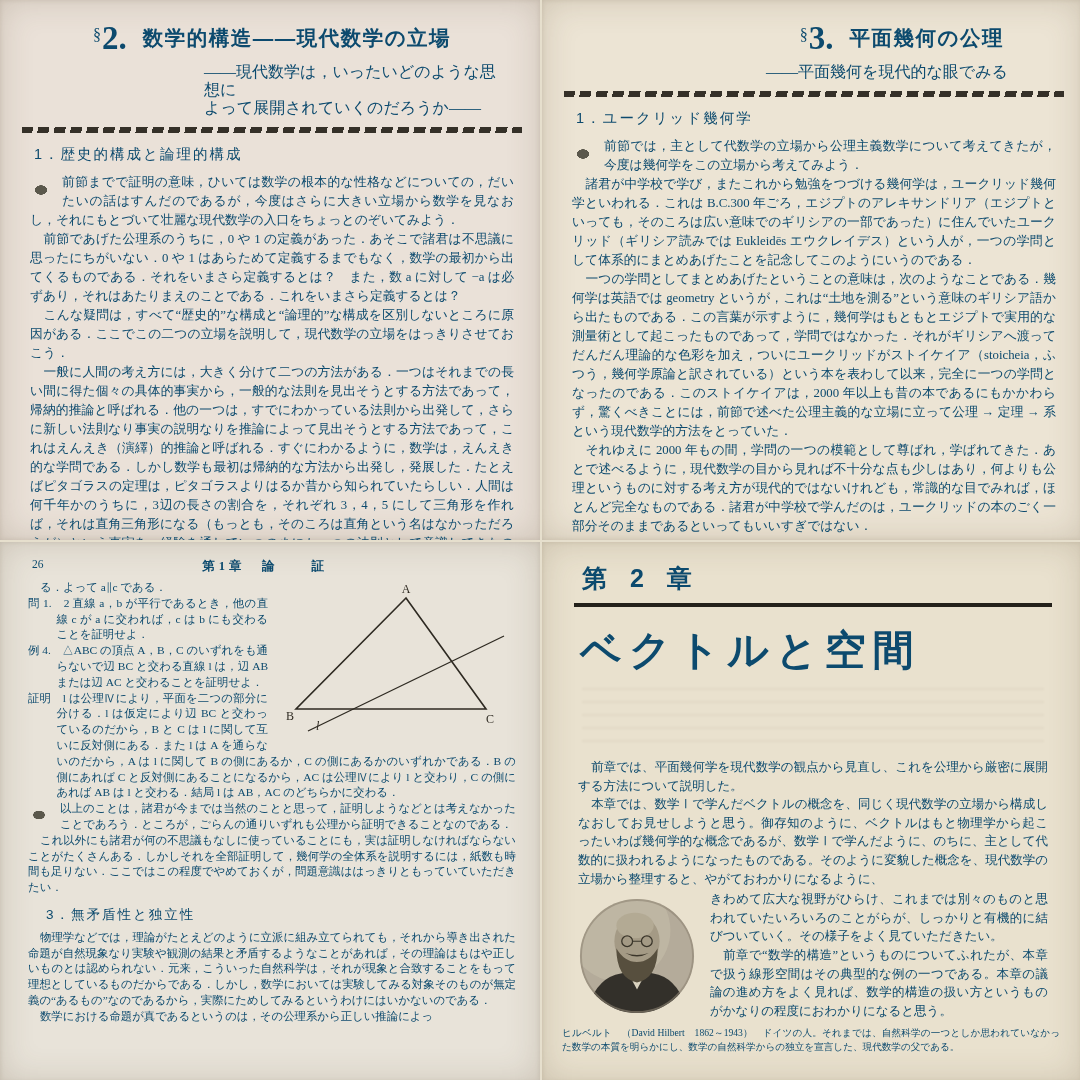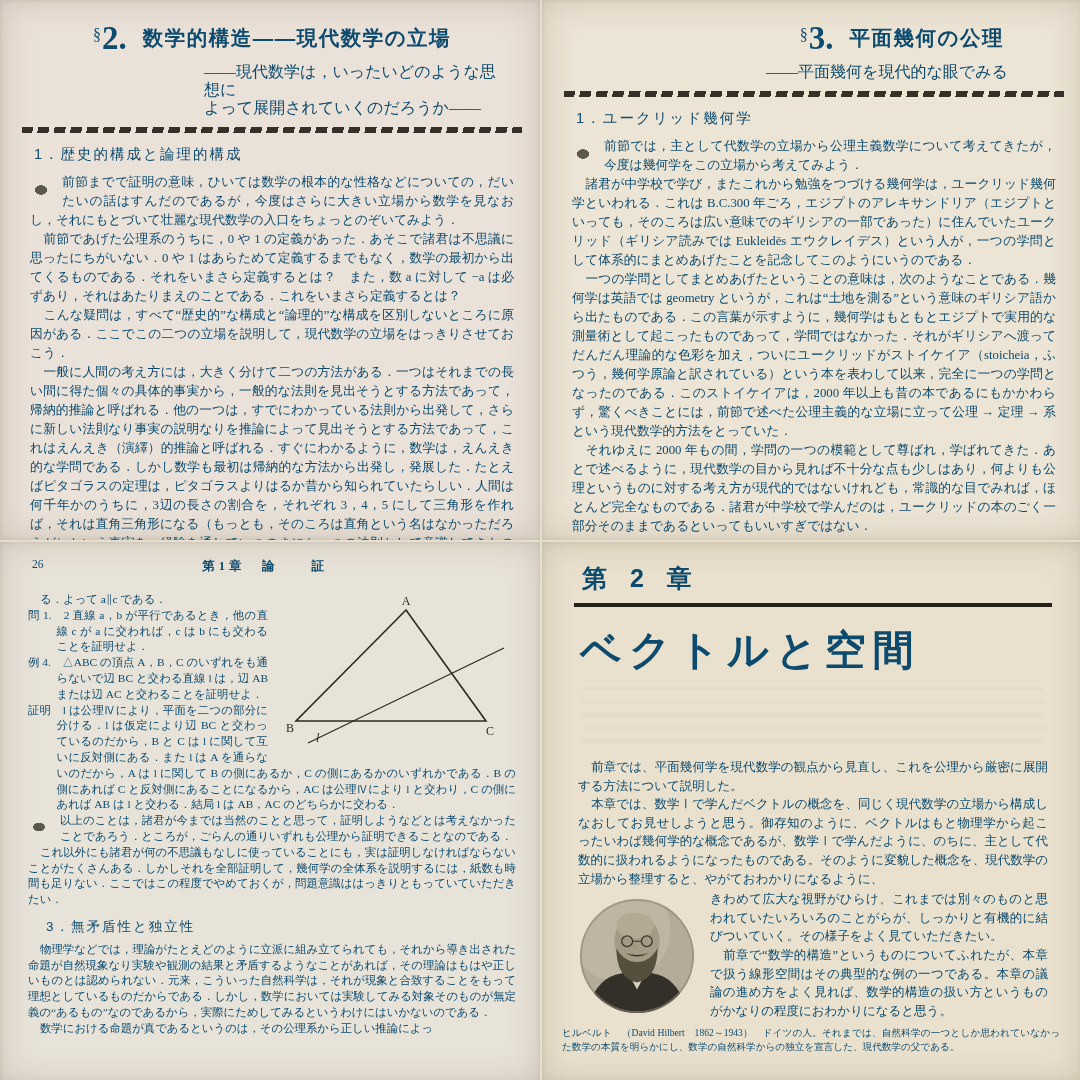--- a/index.html
+++ b/index.html
@@ -32,21 +32,21 @@
   .sec-num{font-size:33px;font-weight:bold;margin-right:16px;}
   .sec-title{font-family:"Liberation Sans",sans-serif;font-size:20.5px;font-weight:bold;letter-spacing:1.5px;vertical-align:4px;}
   .subtitle{font-size:16px;line-height:18px;width:300px;margin:6px 10px 0 auto;text-align:left;}
   .p2 .subtitle{width:262px;margin-right:28px;}
 
   .p1 .inner,.p2 .inner{padding:6px 26px 0 30px;}
 
   
   .p3 .inner{padding:14px 24px 0 28px;}
   .p3 .bt{font-size:11.4px;line-height:15.8px;}
-  .p3-header{position:relative;height:24px;margin-bottom:12px;font-size:11.5px;}
+  .p3-header{position:relative;height:24px;margin-bottom:0;font-size:11.5px;}
   .p3-pageno{position:absolute;left:4px;top:2px;}
   .p3-chapter{position:absolute;left:0;right:14px;top:2px;text-align:center;font-weight:bold;letter-spacing:4px;font-size:12.5px;}
   .fig{float:right;width:238px;height:152px;margin:2px 0 4px 10px;}
   .hang{padding-left:2.5em;text-indent:-2.5em;margin:0;}
   .p3 .sec-heading{font-size:13.5px;margin:11px 0 7px 18px;}
   .p3 .bulleted::before{height:30px;background:radial-gradient(ellipse 8px 6px at 11px 14px,#5b584c 70%,rgba(91,88,76,0) 75%);}
 
   
   .p4 .inner{padding:20px 34px 0 36px;}
   .p4 .bt{font-size:12.5px;line-height:18.6px;}

